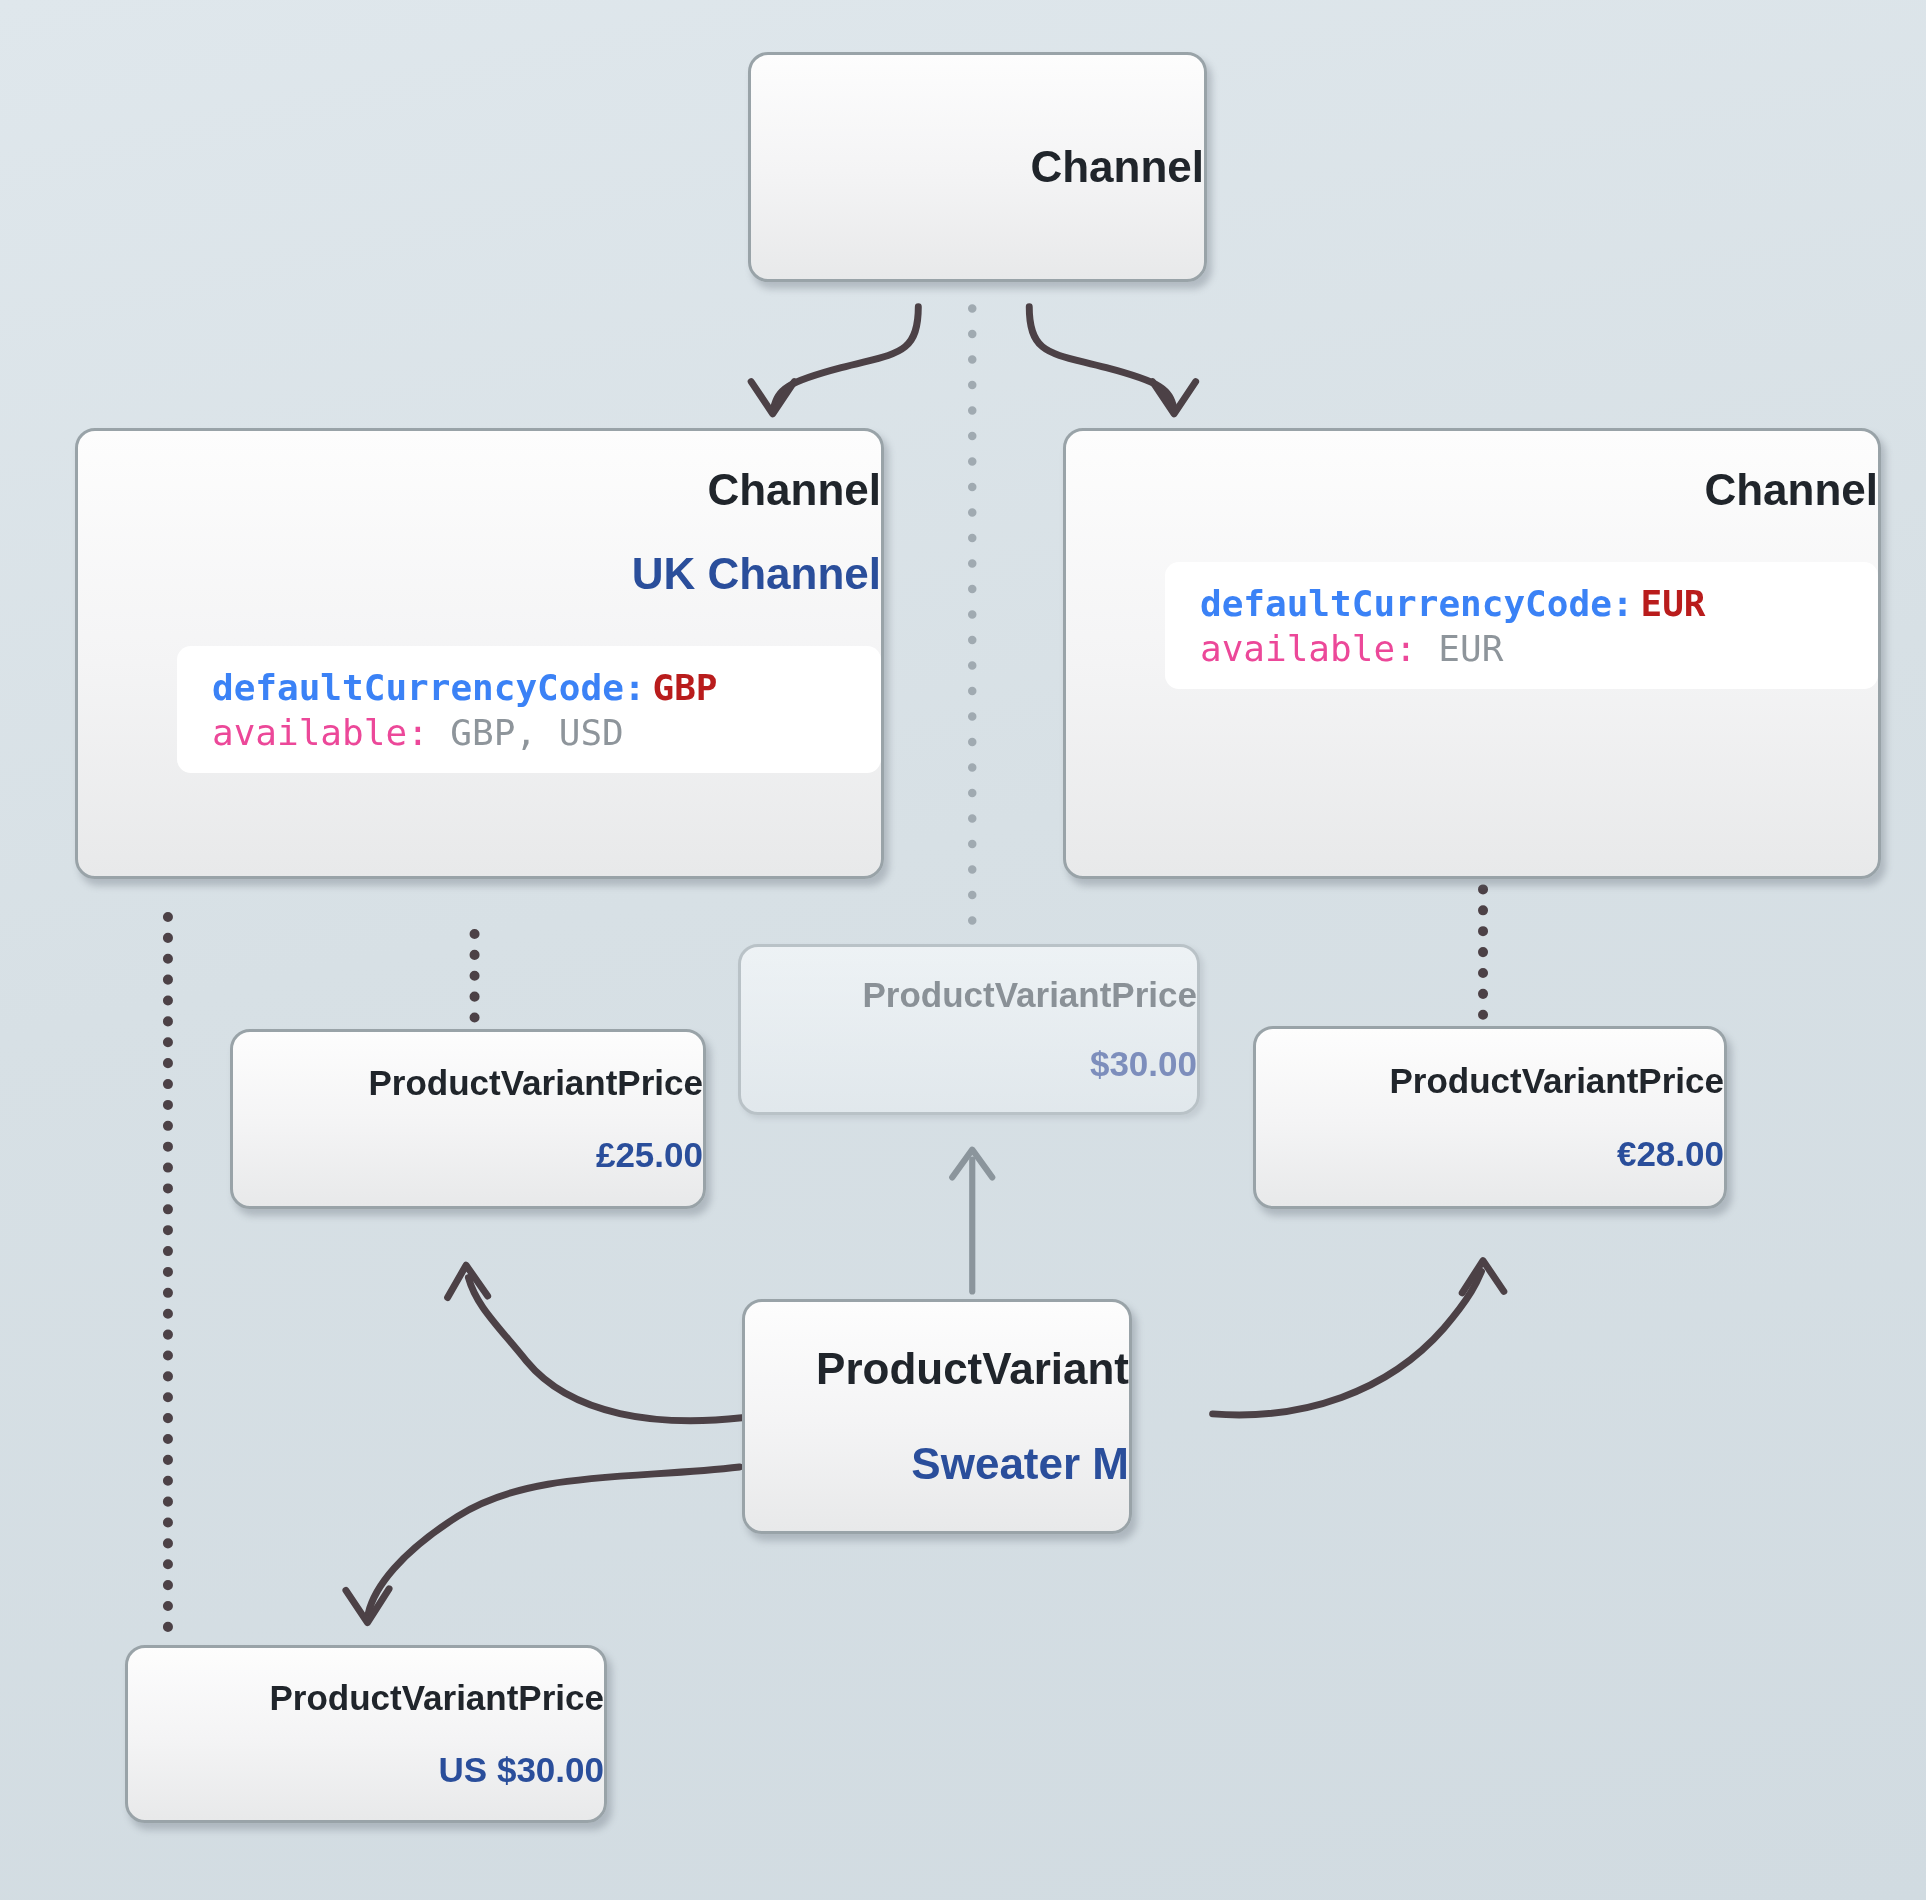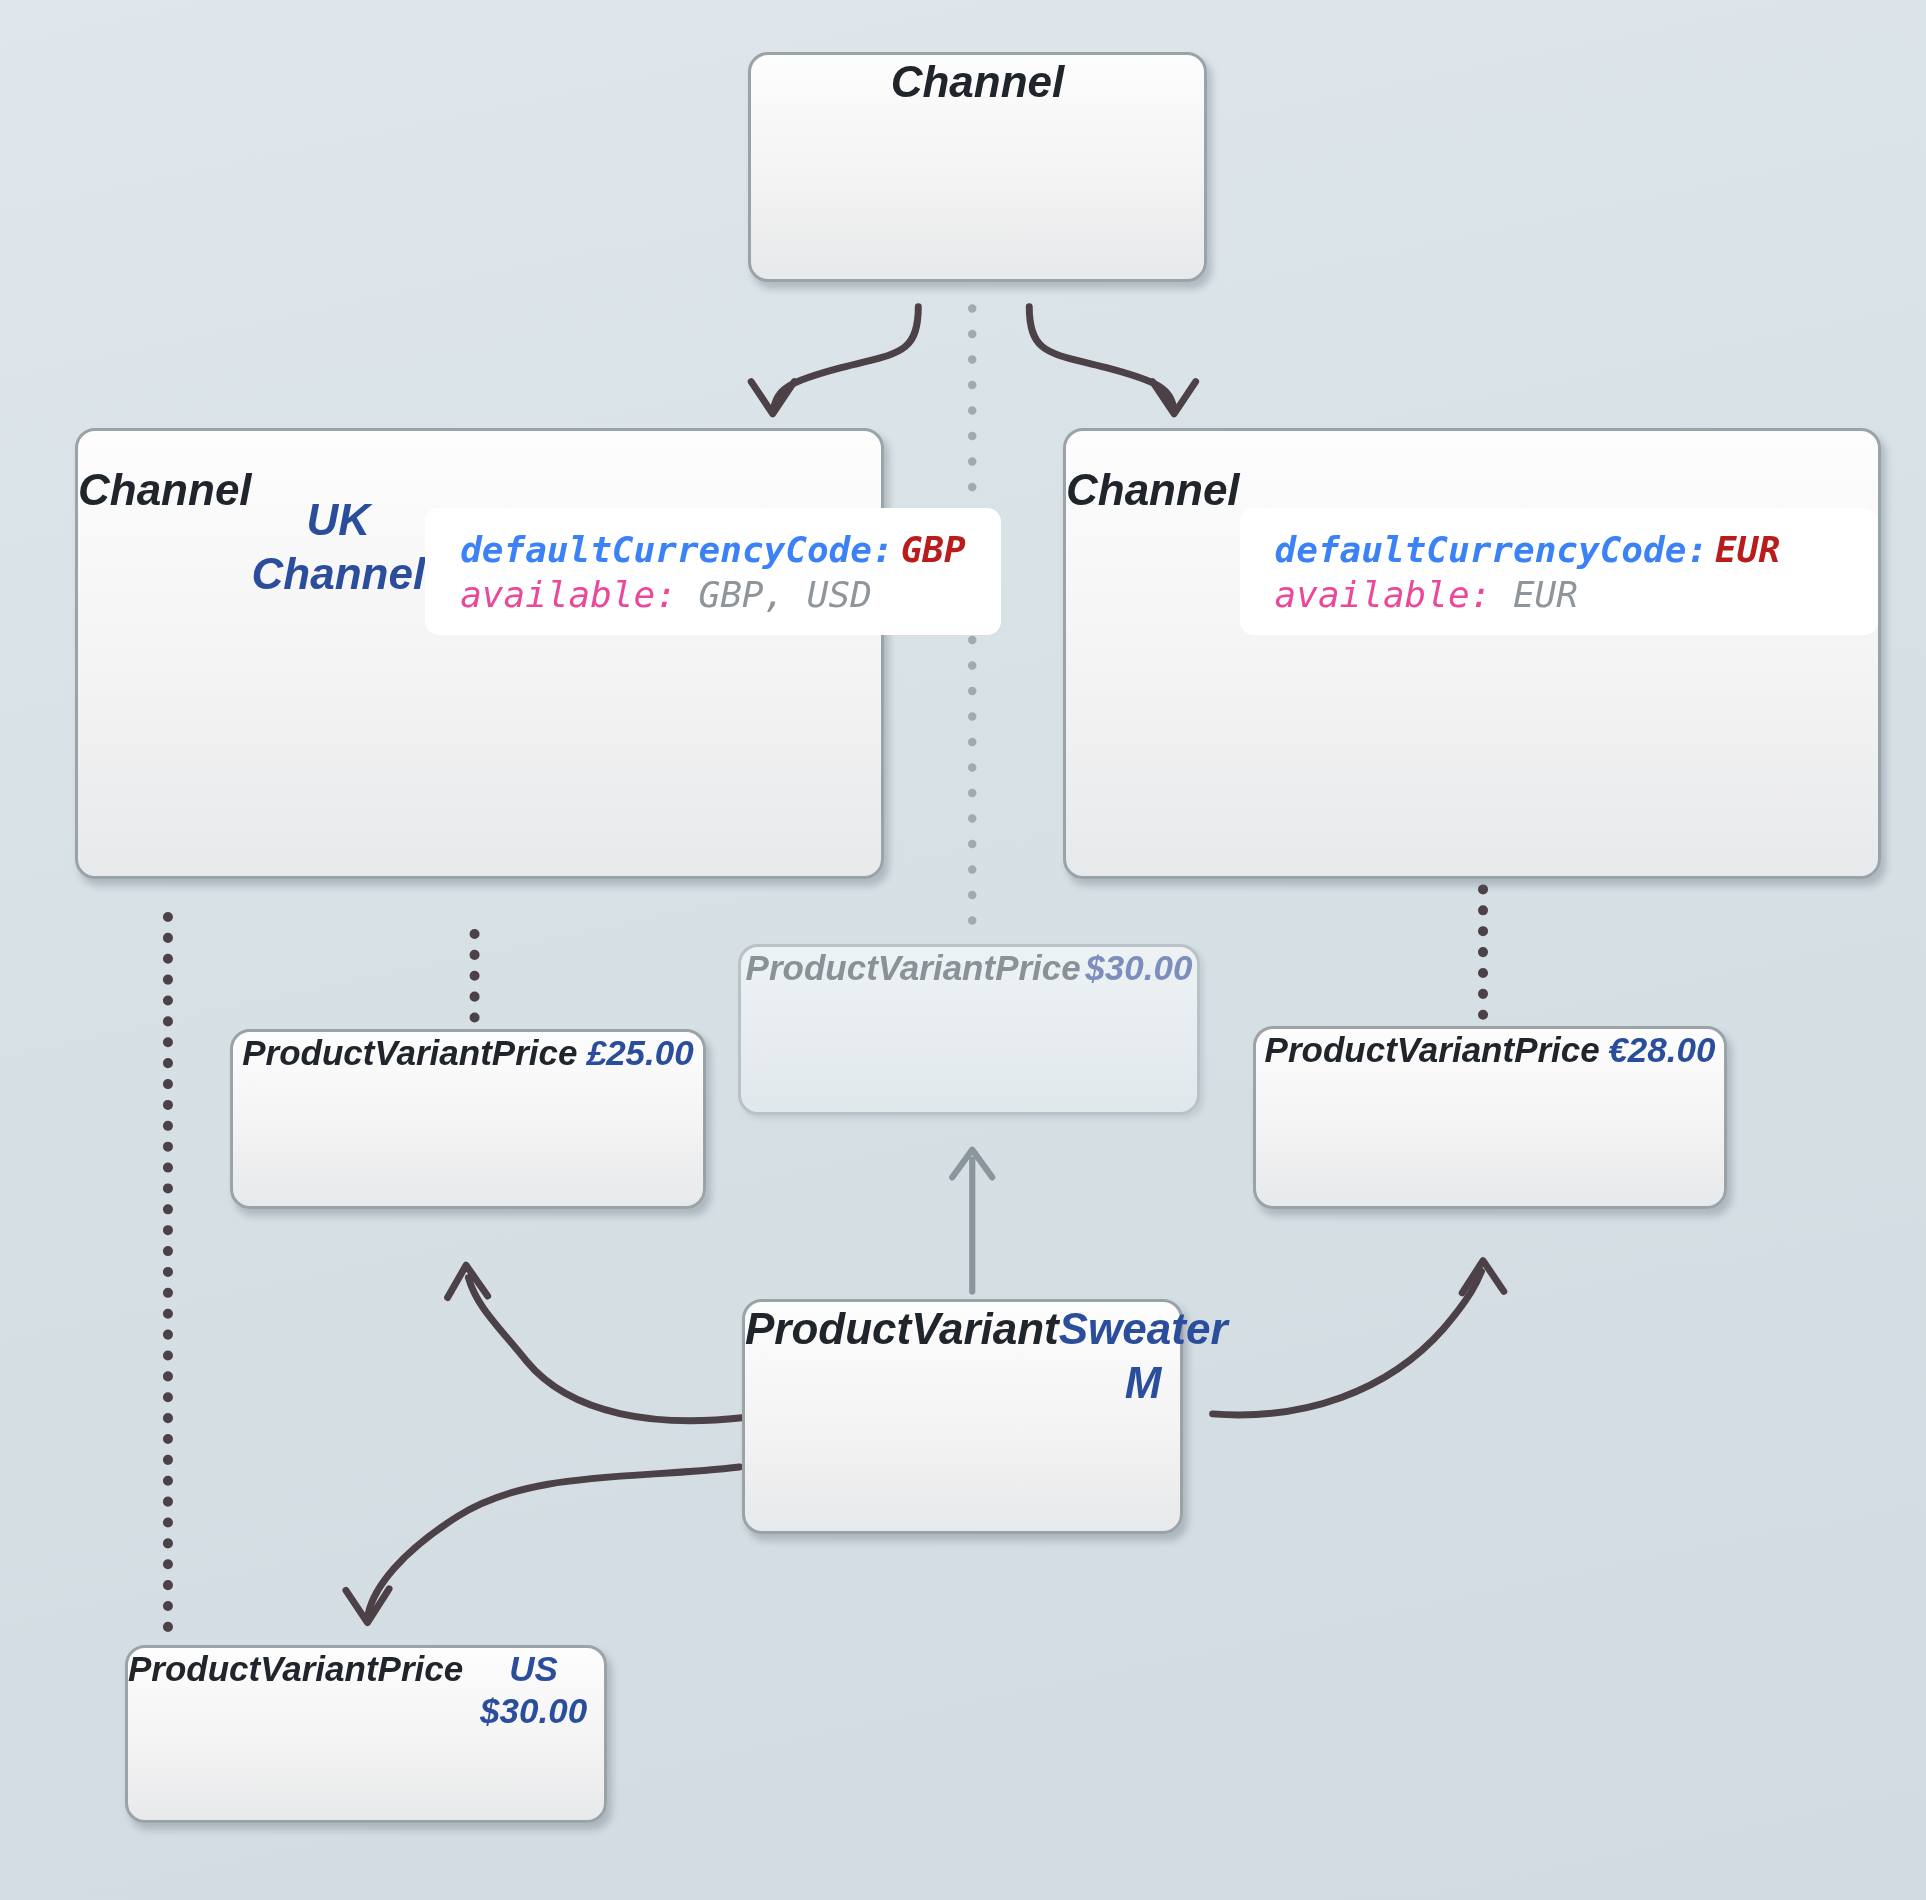--- a/index.html
+++ b/index.html
@@ -9,22 +9,22 @@
     font-family:"Liberation Sans",sans-serif;
     position:relative;overflow:hidden;
   }
   #canvas{position:absolute;left:0;top:0;width:1926px;height:1901px;}
   #wires{position:absolute;left:0;top:0;pointer-events:none;}
   .node{
     position:absolute;box-sizing:border-box;
     border:3.1px solid #99a3a8;border-radius:20px;
     background:linear-gradient(180deg,#fdfdfd 0%,#f4f4f5 52%,#e8e9ea 100%);
     box-shadow:4.6px 6.2px 7.7px rgba(96,107,117,.33);
-    display:flex;flex-direction:row;align-items:flex-start;
-    justify-content:space-evenly;text-align:center;font-style:italic;
+    display:flex;flex-direction:column;align-items:flex-end;
+    justify-content:space-evenly;text-align:center;
   }
   .node-type{font-size:44px;font-weight:bold;color:#20252b;line-height:54px;}
   .node-name{font-size:44px;font-weight:bold;color:#2a4e9b;line-height:54px;}
   .node-type.sm{font-size:35px;line-height:42px;}
   .price-value{font-size:35px;font-weight:bold;color:#2a4e9b;line-height:42px;}
   .channel-lg{justify-content:flex-start;padding-top:32px;}
   .channel-lg .node-name{margin-top:30px;}
   .code{
     margin-top:45px;width:calc(100% - 99px);box-sizing:border-box;
     background:#ffffff;border-radius:14px;padding:18.5px 35px;
@@ -119,21 +119,21 @@
   <div class="node" style="left:230px;top:1029px;width:476px;height:180px;">
     <div class="node-type sm">ProductVariantPrice</div>
     <div class="price-value">£25.00</div>
   </div>
 
   <div class="node" style="left:1253px;top:1026px;width:474px;height:183px;">
     <div class="node-type sm">ProductVariantPrice</div>
     <div class="price-value">€28.00</div>
   </div>
 
-  <div class="node" style="left:742px;top:1299px;width:441px;height:235px;">
+  <div class="node" style="left:742px;top:1299px;width:390px;height:235px;">
     <div class="node-type">ProductVariant</div>
     <div class="node-name">Sweater M</div>
   </div>
 
   <div class="node" style="left:125px;top:1645px;width:482px;height:178px;">
     <div class="node-type sm">ProductVariantPrice</div>
     <div class="price-value">US $30.00</div>
   </div>
 
 </div>

